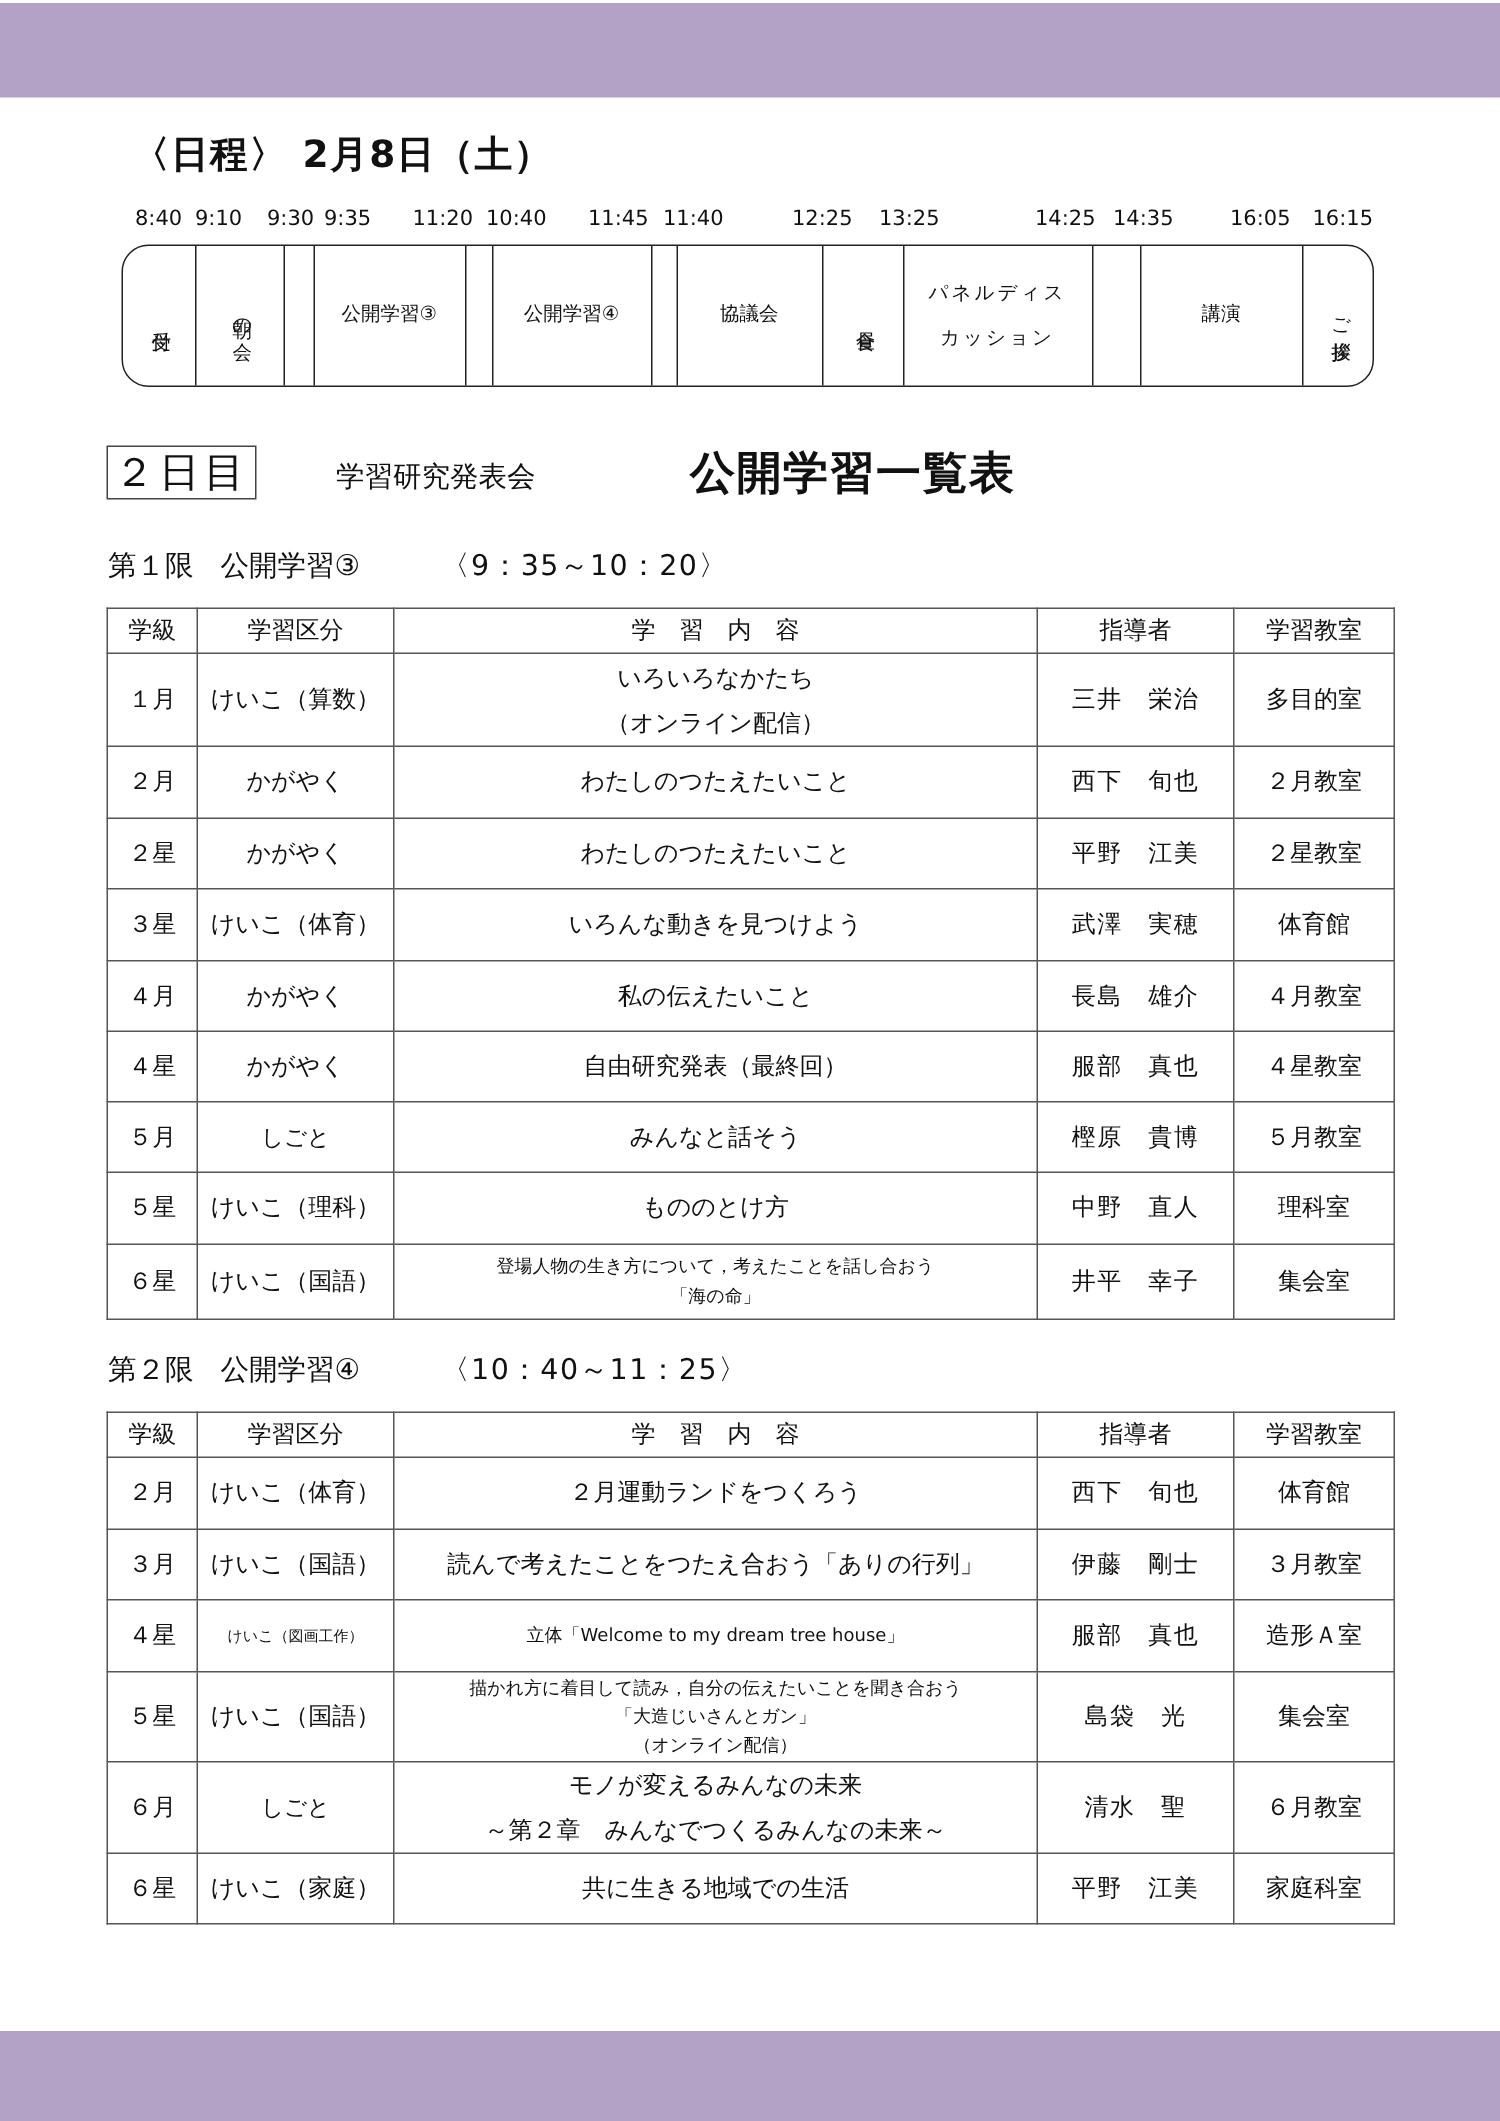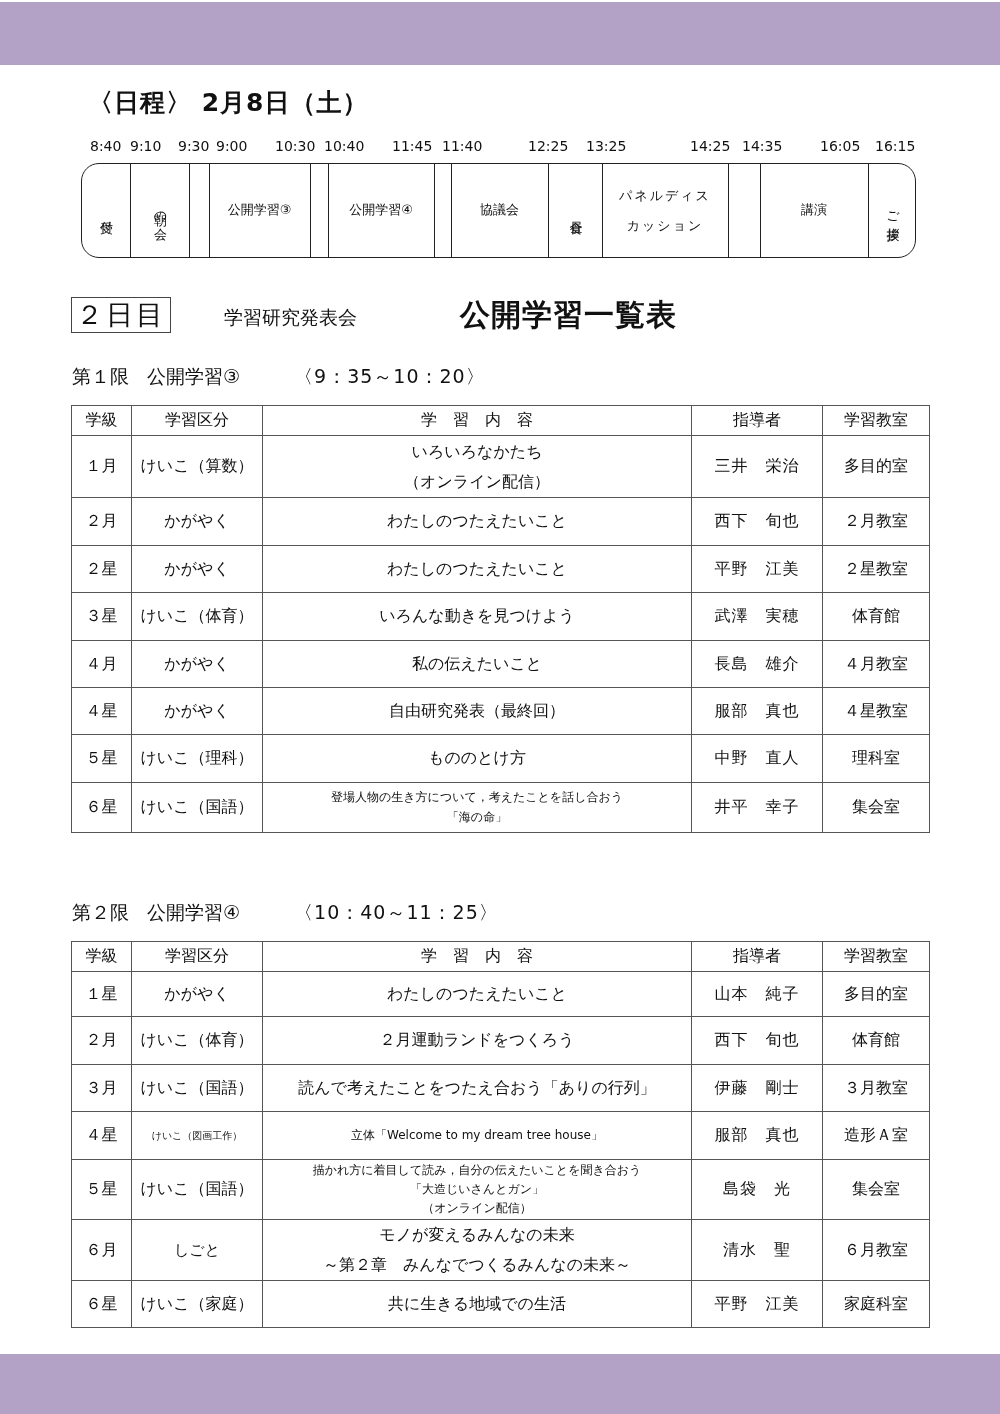--- a/index.html
+++ b/index.html
@@ -63,22 +63,22 @@
 <body>
 
 <div class="band top"></div>
 
 <div class="sched-title">〈日程〉 2月8日（土）</div>
 
 <div class="times" id="times">
     <span style="left: 90px;">8:40</span>
     <span style="left: 130px;">9:10</span>
     <span style="left: 178px;">9:30</span>
-    <span style="left: 216px;">9:00</span>
-    <span style="left: 275px;">10:30</span>
+    <span style="left: 216px;">9:35</span>
+    <span style="left: 275px;">11:20</span>
     <span style="left: 324px;">10:40</span>
     <span style="left: 392px;">11:45</span>
     <span style="left: 442px;">11:40</span>
     <span style="left: 528px;">12:25</span>
     <span style="left: 586px;">13:25</span>
     <span style="left: 690px;">14:25</span>
     <span style="left: 742px;">14:35</span>
     <span style="left: 820px;">16:05</span>
     <span style="left: 875px;">16:15</span>
   </div>
@@ -215,20 +215,29 @@
       </tr>
       <tr style="height: 47px;">
         <td>４星</td>
         <td class="kubun">かがやく</td>
         <td>
           <span class="content-line">自由研究発表（最終回）</span>
         </td>
         <td class="teacher-name">服部　真也</td>
         <td>４星教室</td>
       </tr>
+      <tr style="height: 47px;">
+        <td>５月</td>
+        <td class="kubun big">しごと</td>
+        <td>
+          <span class="content-line">みんなと話そう</span>
+        </td>
+        <td class="teacher-name">樫原　貴博</td>
+        <td>５月教室</td>
+      </tr>
       <tr style="height: 48px;">
         <td>５星</td>
         <td class="kubun">けいこ（理科）</td>
         <td>
           <span class="content-line">もののとけ方</span>
         </td>
         <td class="teacher-name">中野　直人</td>
         <td>理科室</td>
       </tr>
       <tr style="height: 50px;">
@@ -259,29 +268,20 @@
   <thead>
     <tr>
       <th>学級</th>
       <th>学習区分</th>
       <th>学　習　内　容</th>
       <th>指導者</th>
       <th>学習教室</th>
     </tr>
   </thead>
   <tbody id="p2-body">
-      <tr style="height: 45px;">
-        <td>１星</td>
-        <td class="kubun">かがやく</td>
-        <td>
-          <span class="content-line">わたしのつたえたいこと</span>
-        </td>
-        <td class="teacher-name">山本　純子</td>
-        <td>多目的室</td>
-      </tr>
       <tr style="height: 48px;">
         <td>２月</td>
         <td class="kubun">けいこ（体育）</td>
         <td>
           <span class="content-line">２月運動ランドをつくろう</span>
         </td>
         <td class="teacher-name">西下　旬也</td>
         <td>体育館</td>
       </tr>
       <tr style="height: 47px; margin-top: 24px;">

